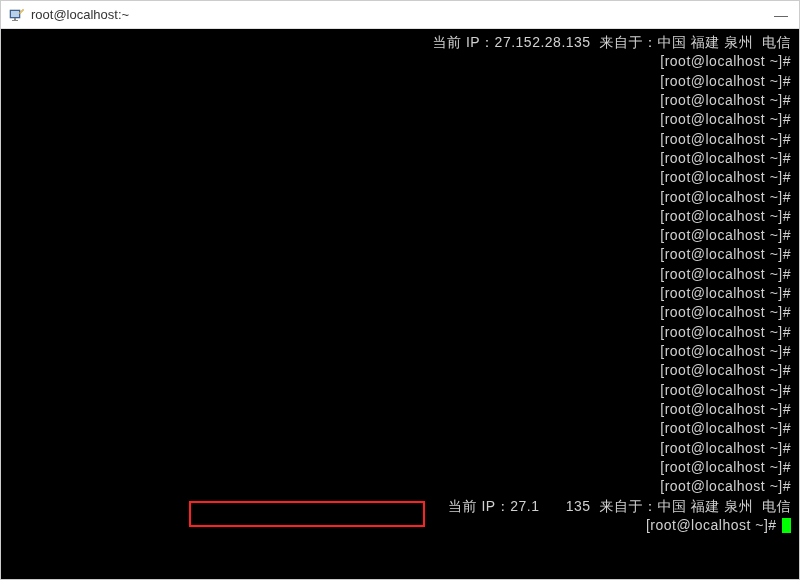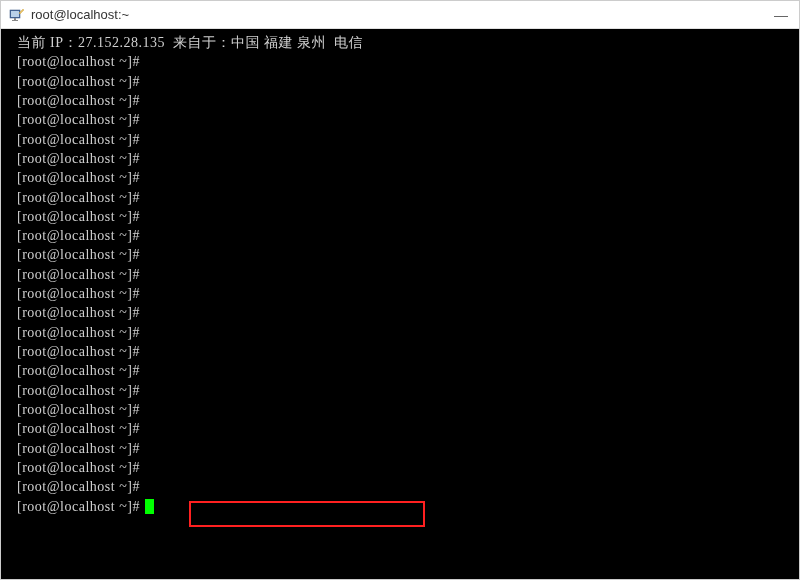--- a/index.html
+++ b/index.html
@@ -48,28 +48,29 @@
     .window-control {
       font-size: 14px;
       color: #666;
       cursor: pointer;
       width: 20px;
       text-align: center;
     }
     .terminal {
       background: #000;
       color: #ccc;
-      font-family: Liberation Serif, serif;
+      font-family: Liberation Sans, sans-serif;
       font-size: 14px;
-      padding: 4px 16px;
+      padding: 4px 8px;
       height: calc(100% - 28px);
       line-height: 1.38;
       letter-spacing: 0.5px;
       position: relative;
       overflow: hidden;
+      text-align: right;
     }
     .term-line {
       white-space: pre;
       color: #d0d0d0;
     }
     .highlight-box {
       position: absolute;
       border: 2px solid #ff2020;
       pointer-events: none;
     }
@@ -119,16 +120,17 @@
     <div class="term-line">[root@localhost ~]#</div>
     <div class="term-line">[root@localhost ~]#</div>
     <div class="term-line">[root@localhost ~]#</div>
     <div class="term-line">[root@localhost ~]#</div>
     <div class="term-line">[root@localhost ~]#</div>
     <div class="term-line">[root@localhost ~]#</div>
     <div class="term-line">[root@localhost ~]#</div>
     <div class="term-line">[root@localhost ~]#</div>
     <div class="term-line">[root@localhost ~]#</div>
     <div class="term-line">[root@localhost ~]#</div>
+    <div class="term-line">当前 IP：27.1      135  来自于：中国 福建 泉州  电信</div>
     <div class="term-line"><span>[root@localhost ~]#</span> <span class="cursor"></span></div>
     <div class="highlight-box" style="left:188px;top:472px;width:236px;height:26px;"></div>
   </div>
 </div>
 
 </body></html>

